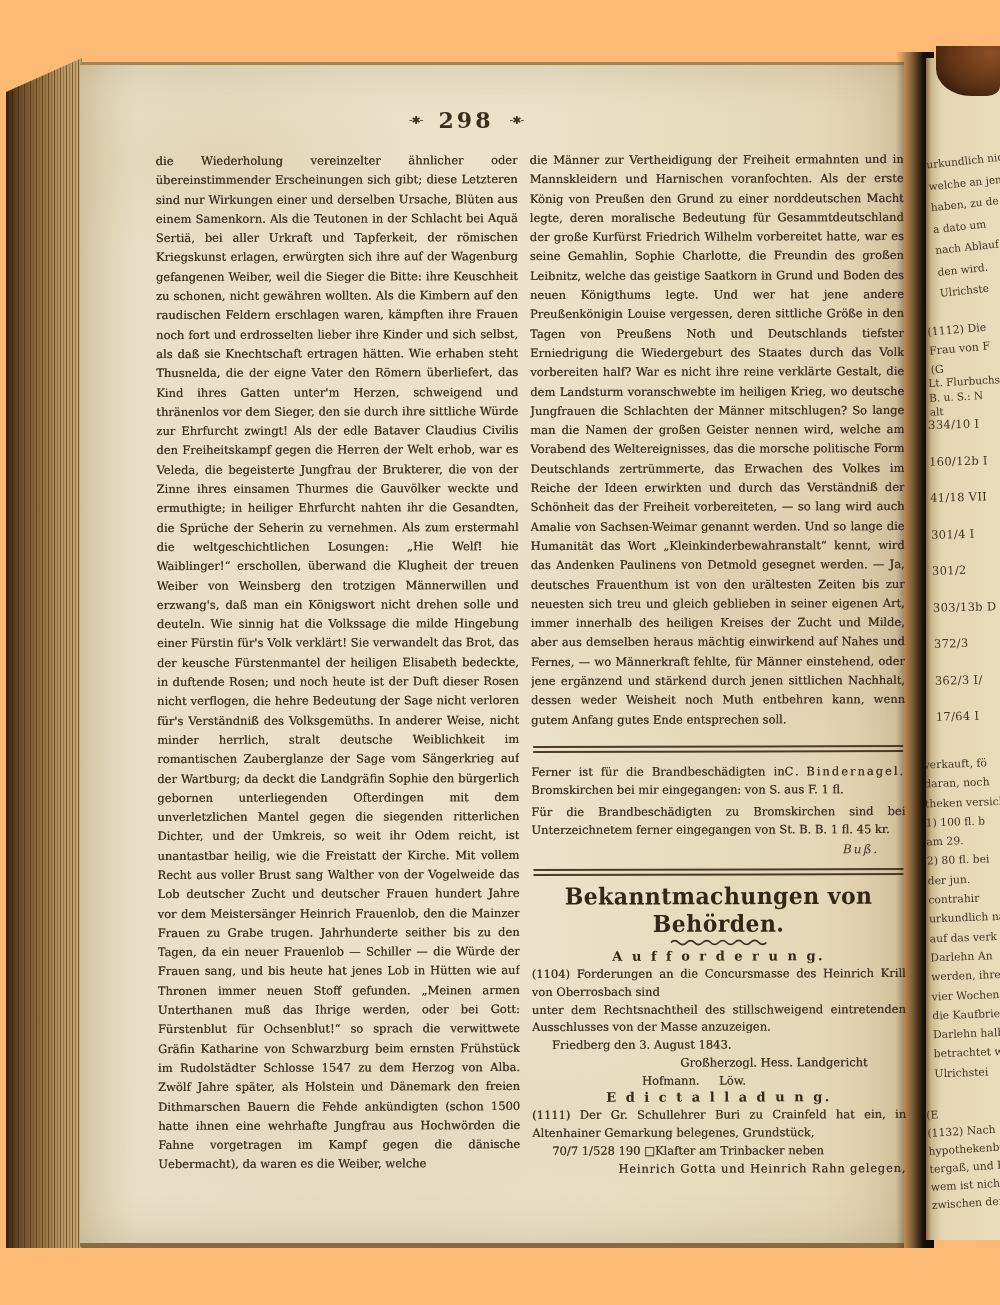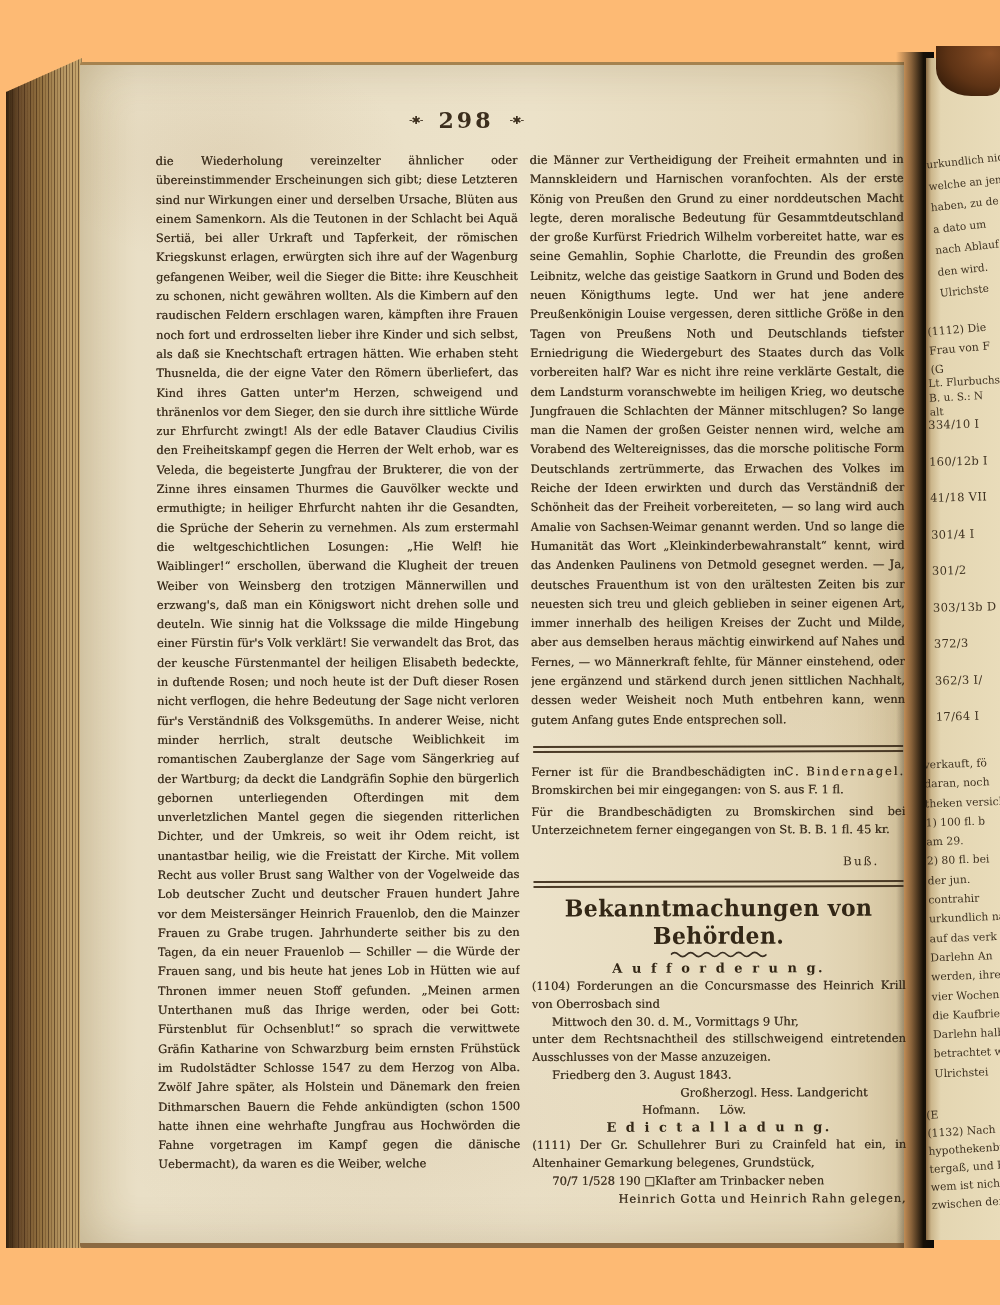--- a/index.html
+++ b/index.html
@@ -33,21 +33,21 @@
   .col-right{width:374px;height:1086px;overflow:hidden;}
   .body-text{margin:0;font-size:11.5px;line-height:19.3px;text-align:justify;color:#3b2d1c;
     text-shadow:.3px 0 0 rgba(59,45,28,.75);}
 
   .rule{height:3px;border-top:2px solid #4a3a26;border-bottom:2px solid #4a3a26;margin:16px 2px 10px;}
   .rule.r2{margin:12px 2px 8px;}
 
   .notice{margin:4px 0 0;font-size:11.5px;line-height:18px;text-align:justify;color:#3b2d1c;
     text-shadow:.3px 0 0 rgba(59,45,28,.7);}
   .notice .sig{letter-spacing:2px;white-space:nowrap;float:right;}
-  .sig-line{margin:16px 26px 0 0;text-align:right;letter-spacing:2px;font-size:12px;color:#3b2d1c;}
+  .sig-line{margin:4px 26px 0 0;text-align:right;letter-spacing:2px;font-size:12px;color:#3b2d1c;font-style:italic;}
 
   .section-heading{margin:8px 0 0;font-size:22px;font-weight:bold;text-align:center;
     letter-spacing:.4px;color:#33271663;color:#332716;transform:scaleY(1.06);}
   .squiggle{display:block;margin:3px auto 2px;}
 
   .ann-title{margin:0 0 2px;font-size:13px;font-weight:bold;text-align:center;letter-spacing:2.5px;color:#332716;}
   .ann-p{margin:0;font-size:11.5px;line-height:17.8px;text-align:justify;color:#3b2d1c;
     text-shadow:.3px 0 0 rgba(59,45,28,.7);}
   .ann-p.indent{padding-left:20px;text-align:left;}
   .ann-p.indent2{padding-left:34px;text-align:right;letter-spacing:.8px;}
@@ -109,21 +109,20 @@
         <div class="rule r2"></div>
 
         <h2 class="section-heading">Bekanntmachungen von Behörden.</h2>
         <svg class="squiggle" width="96" height="8" viewBox="0 0 96 8">
           <path d="M0 4 Q4 0 8 4 T16 4 T24 4 T32 4 T40 4 T48 4 T56 4 T64 4 T72 4 T80 4 T88 4 T96 4" fill="none" stroke="#3a2f22" stroke-width="1.6"></path>
         </svg>
 
         <div class="ann">
           <h3 class="ann-title">A u f f o r d e r u n g.</h3>
           <p class="ann-p">(1104) Forderungen an die Concursmasse des Heinrich Krill von Oberrosbach sind</p>
-          <p class="ann-p indent">Mittwoch den 30. d. M., Vormittags 9 Uhr,</p>
           <p class="ann-p">unter dem Rechtsnachtheil des stillschweigend eintretenden Ausschlusses von der Masse anzuzeigen.</p>
           <p class="ann-p indent">Friedberg den 3. August 1843.</p>
           <p class="ann-p court">Großherzogl. Hess. Landgericht</p>
           <p class="ann-p sigs">Hofmann. Löw.</p>
         </div>
 
         <div class="ann">
           <h3 class="ann-title">E d i c t a l l a d u n g.</h3>
           <p class="ann-p">(1111) Der Gr. Schullehrer Buri zu Crainfeld hat ein, in Altenhainer Gemarkung belegenes, Grundstück,</p>
           <p class="ann-p indent">70/7 1/528 190 □Klafter am Trinbacker neben</p>

